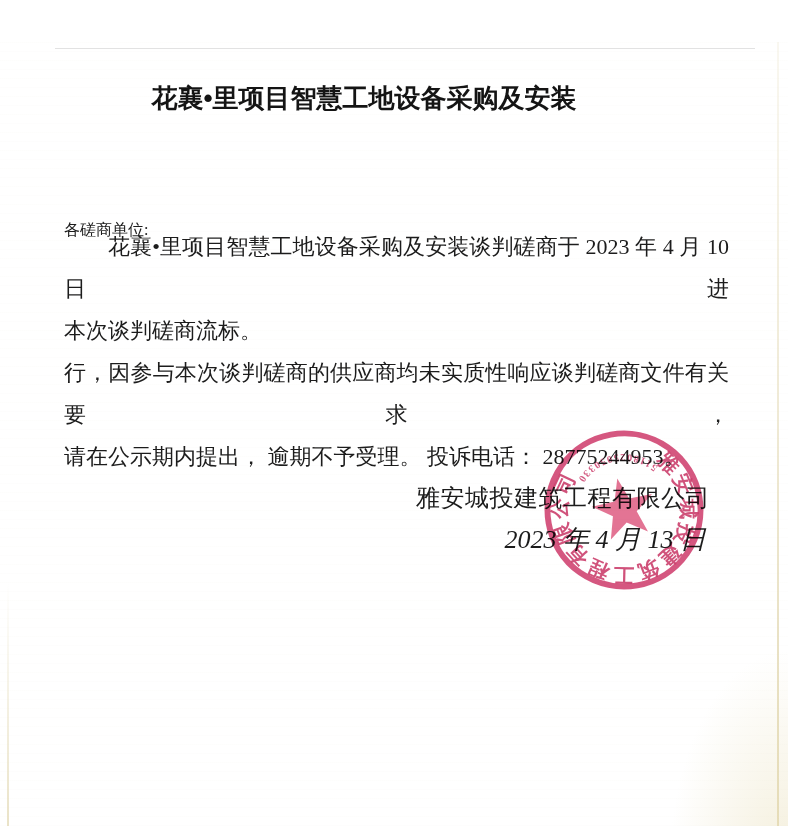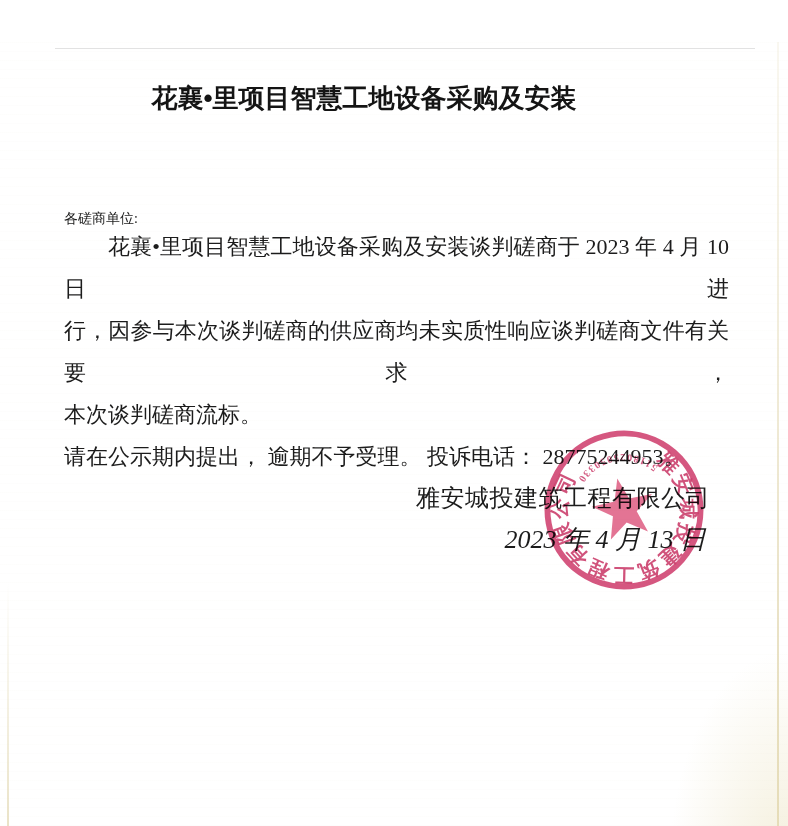--- a/index.html
+++ b/index.html
@@ -59,22 +59,22 @@
     font-weight: 700;
     font-size: 26px;
     line-height: 40px;
     letter-spacing: 0px;
     color: #141414;
   }
 
   .salutation {
     position: absolute;
     left: 64px;
-    top: 156px;
-    font-size: 14px;
+    top: 167px;
+    font-size: 16px;
     line-height: 42px;
   }
 
   .body-lines {
     position: absolute;
     left: 64px;
     top: 184px;
     width: 665px;
     font-size: 22px;
   }
@@ -145,22 +145,22 @@
   <div class="corner-tint"></div>
 
   <div class="title-wrap">
     <div>花襄•里项目智慧工地设备采购及安装</div>
   </div>
 
   <div class="salutation">各磋商单位:</div>
 
   <div class="body-lines" id="body-lines">
       <div class="bline indent fill">花襄•里项目智慧工地设备采购及安装谈判磋商于 2023 年 4 月 10 日进</div>
+      <div class="bline">本次谈判磋商流标。</div>
       <div class="bline fill">行，因参与本次谈判磋商的供应商均未实质性响应谈判磋商文件有关要求，</div>
-      <div class="bline">本次谈判磋商流标。</div>
       <div class="bline">请在公示期内提出， 逾期不予受理。 投诉电话： 28775244953。</div>
     </div>
 
   <div class="signature">
     <div class="sig-company">雅安城投建筑工程有限公司</div>
     <div class="sig-date">2023 年 4 月 13 日</div>
   </div>
 
   <svg class="seal" viewBox="0 0 200 200" xmlns="http://www.w3.org/2000/svg" aria-hidden="true">
     <defs>

